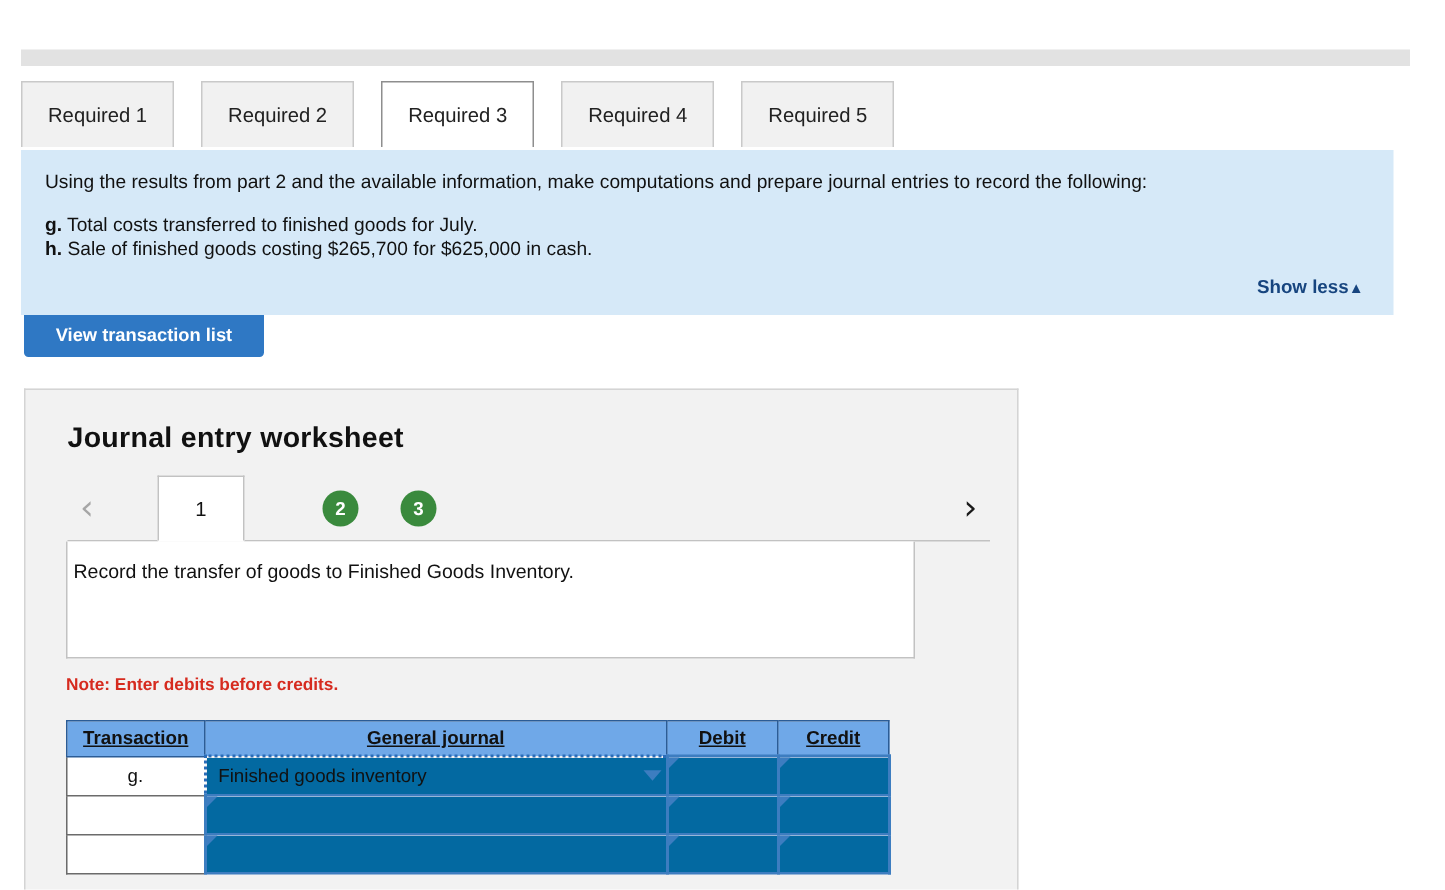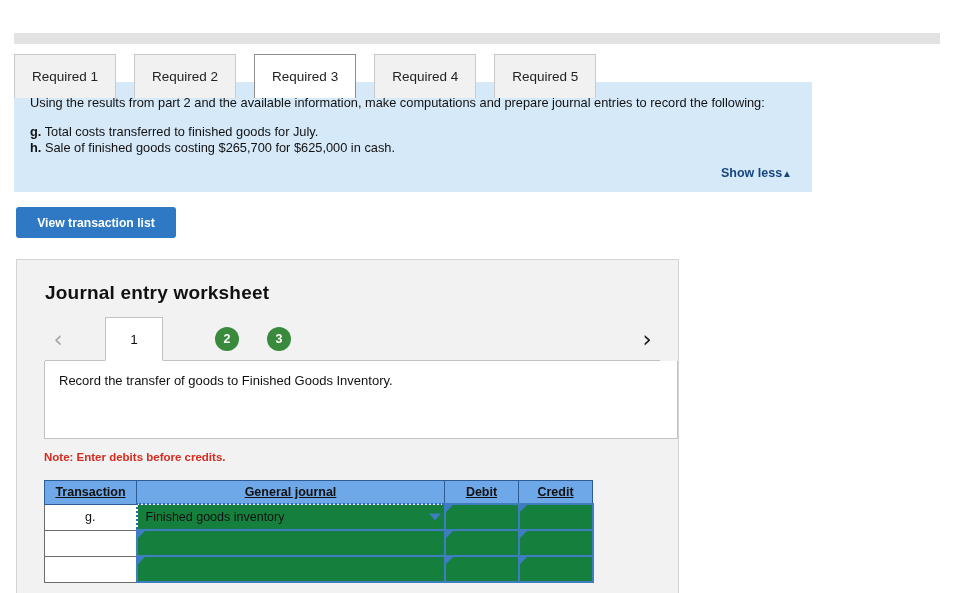--- a/index.html
+++ b/index.html
@@ -57,22 +57,22 @@
     border-color: #8e8e8e;
     height: 44px;
     position: relative;
     z-index: 4;
   }
 
   
   .info-panel {
     position: absolute;
     left: 14px;
-    top: 82px;
-    width: 798px;
+    top: 100px;
+    width: 915px;
     height: 110px;
     box-sizing: border-box;
     background: #d6e9f8;
     padding: 12px 16px 0 16px;
     z-index: 2;
   }
   .info-line {
     font-size: 12.8px;
     line-height: 17px;
     color: #111;
@@ -202,27 +202,27 @@
     cursor: pointer;
   }
   .pg-dot-2 { left: 170px; }
   .pg-dot-3 { left: 222px; }
 
   
   .instr-box {
     position: absolute;
     left: 44px;
     top: 361px;
-    width: 634px;
+    width: 566px;
     height: 78px;
     box-sizing: border-box;
     background: #ffffff;
     border: 1px solid #c2c2c2;
     border-top: none;
-    padding: 12px 14px;
+    padding: 12px 4px;
   }
   .instr-text {
     font-size: 13px;
     color: #111;
   }
 
   
   .note {
     position: absolute;
     left: 44px;
@@ -267,21 +267,21 @@
 
   td.txn {
     text-align: center;
     color: #111;
   }
   
   td.cell {
     position: relative;
     border: 2px solid #3d7dc0;
     padding: 0 0 0 6px;
-    background: #15803d;
+    background: #0369a1;
     cursor: text;
   }
   td.cell::before {
     content: "";
     position: absolute;
     left: 0;
     top: 0;
     border-top: 7px solid #3d7dc0;
     border-right: 7px solid transparent;
   }

